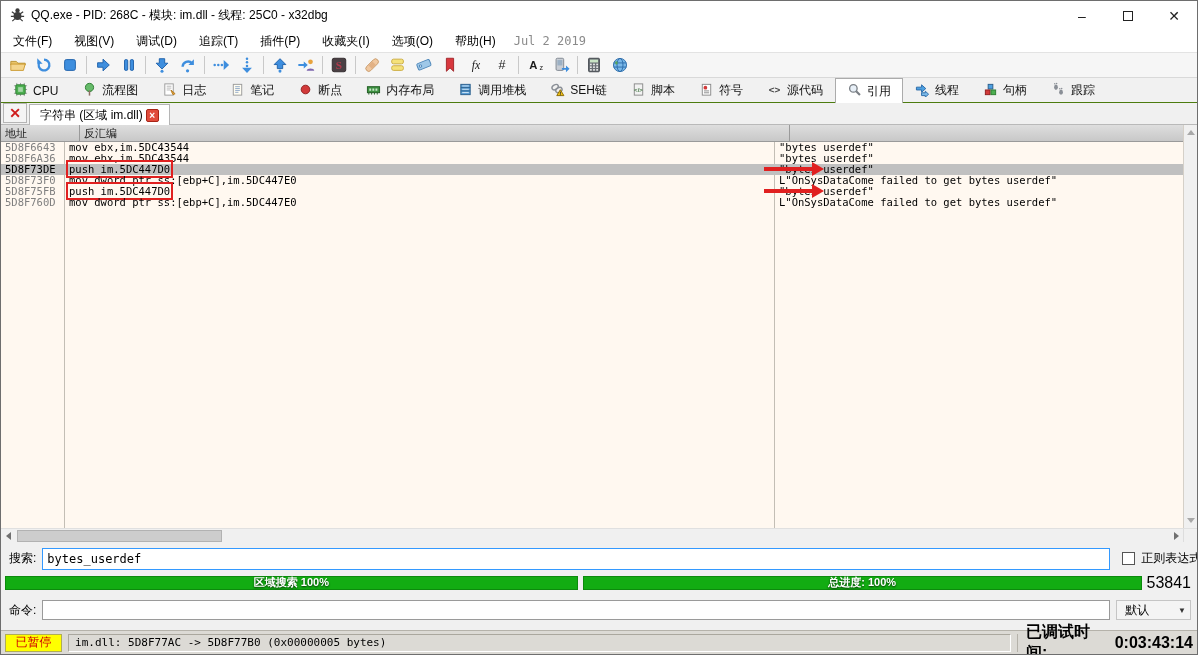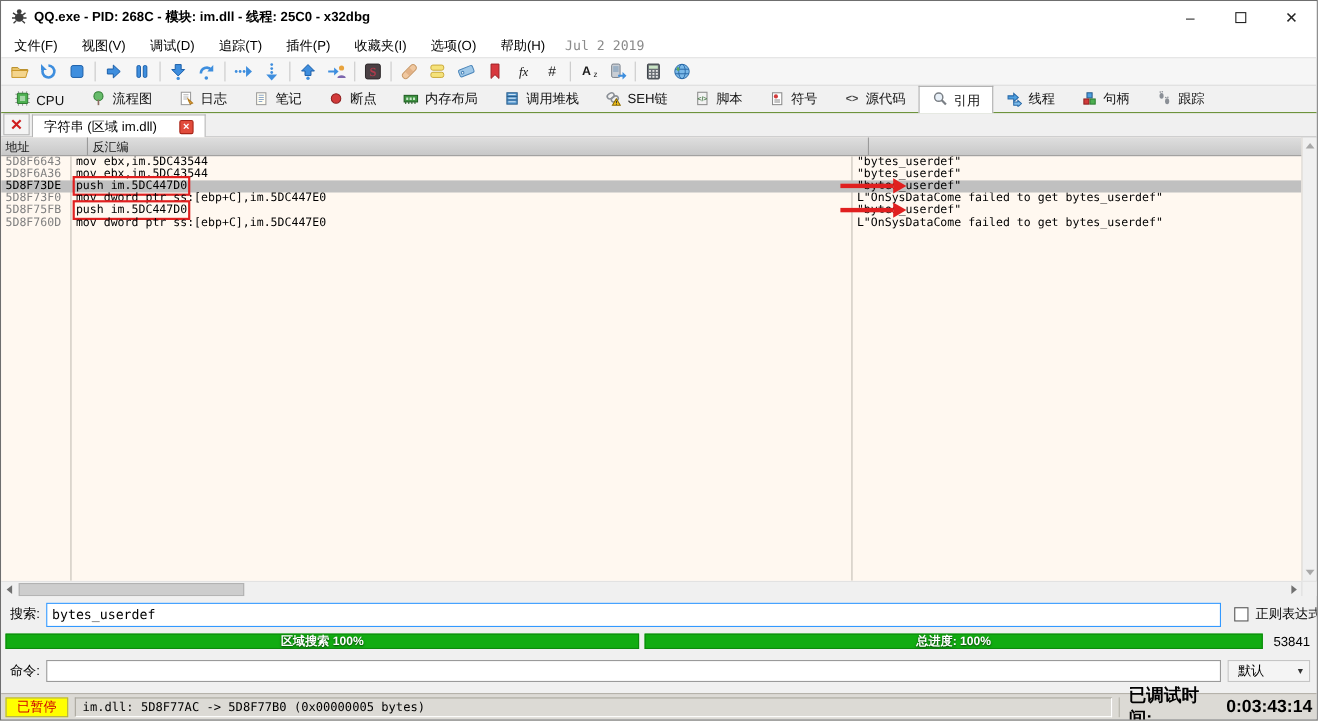--- a/index.html
+++ b/index.html
@@ -6,41 +6,41 @@
   html,body { background:#888; }
   .window {
     position:relative; width:1198px; height:655px;
     background:#F0F0F0; border:1px solid #6e6e6e;
     font-family:"Liberation Sans", sans-serif; font-size:12px; color:#000;
     display:flex; flex-direction:column; overflow:hidden;
   }
   
   .titlebar { height:29px; background:#fff; display:flex; align-items:center; flex:0 0 auto; }
   .titlebar .appicon { width:26px; text-align:center; flex:0 0 auto; padding-left:6px; }
-  .titlebar .title { flex:1 1 auto; padding-left:4px; font-size:12px;font-weight:bold; }
+  .titlebar .title { flex:1 1 auto; padding-left:4px; font-size:12px; }
   .wincontrols { display:flex; height:100%; flex:0 0 auto; }
   .wbtn { width:46px; height:100%; display:flex; align-items:center; justify-content:center; font-size:14px; color:#222; cursor:default; }
   .wbtn .sq { width:10px; height:10px; border:1px solid #222; }
   
   .menubar { height:22px; background:#fff; display:flex; align-items:center; flex:0 0 auto; }
   .menuitem { padding:2px 10px; margin-left:2px; }
   .builddate { color:#8a8a8a; font-family:"DejaVu Sans Mono",monospace; font-size:12px; margin-left:8px; }
   
   .toolbar { height:26px; background:#f6f6f6; border-top:1px solid #e3e3e3; border-bottom:1px solid #d9d9d9; display:flex; align-items:center; padding-left:4px; flex:0 0 auto; }
   .tbtn { width:26px; height:24px; display:flex; align-items:center; justify-content:center; border-radius:2px; }
   .tsep { width:1px; height:18px; background:#c9c9c9; margin:0 3px; }
   .tbtn svg { display:block; }
   
   .tabbar { height:25px; background:#f1f1f1; display:flex; align-items:flex-start; border-bottom:1px solid #4d7c0f; flex:0 0 auto; }
   .tab { height:24px; display:flex; align-items:center; gap:5px; padding:0 11px; border:1px solid transparent; border-bottom:none; font-size:12px; color:#111; }
   .tab.active { background:#fff; border-color:#ababab; margin-bottom:-1px; height:25px; }
   
   .subtabbar { height:22px; background:#f0f0f0; border-bottom:1px solid #b9b9b9; display:flex; align-items:flex-end; flex:0 0 auto; }
   .subclose { width:24px; height:20px; margin:0 2px 1px 2px; background:#f4f4f4; border:1px solid #b5b5b5; display:flex; align-items:center; justify-content:center; color:#cf1d1d; font-weight:bold; font-size:14px; }
-  .subtab { height:21px; background:#fff; border:1px solid #b5b5b5; border-bottom:none; margin-bottom:-1px; display:flex; align-items:center; gap:20px; padding:0 10px; }
+  .subtab { height:21px; background:#fff; border:1px solid #b5b5b5; border-bottom:none; margin-bottom:-1px; display:flex; align-items:center; gap:3px; padding:0 10px; }
   .subtab .xbox { width:13px; height:13px; background:#e14b3b; border:1px solid #a82417; border-radius:2px; color:#fff; font-size:10px; line-height:11px; text-align:center; font-weight:bold; }
   
   .tablewrap { flex:1 1 auto; display:flex; min-height:0; }
   .tbl { flex:1 1 auto; display:flex; flex-direction:column; background:#FFF8F0; position:relative; min-width:0; }
   .thead { height:17px; display:flex; background:linear-gradient(#dedede,#c8c8c8); border-bottom:1px solid #9a9a9a; flex:0 0 auto; font-size:11px; color:#1a1a1a; }
   .th { padding:1px 4px; border-right:1px solid #9a9a9a; overflow:hidden; white-space:nowrap; }
   .tbody { position:relative; flex:1 1 auto; font-family:"DejaVu Sans Mono",monospace; font-size:10.5px; overflow:hidden; }
   .vline { position:absolute; top:0; bottom:0; width:1px; background:#c3beb5; }
   .trow { position:relative; display:flex; height:11px; line-height:11px; white-space:nowrap; }
   .trow.sel { background:#C0C0C0; }
@@ -71,21 +71,21 @@
   .searchrow { height:33px; display:flex; align-items:center; background:#f0f0f0; padding:0 6px 0 8px; flex:0 0 auto; gap:6px; }
   .searchrow label { flex:0 0 auto; }
   .searchinput { width:1068px; height:22px; border:1px solid #3399ff; background:#fff; font-family:"DejaVu Sans Mono",monospace; font-size:12px; padding:0 4px; outline:none; flex:0 0 auto; }
   .cb { width:13px; height:13px; background:#fff; border:1px solid #555; flex:0 0 auto; margin-left:6px; }
   .cblabel { flex:0 0 auto; }
   
   .progressrow { height:15px; display:flex; align-items:center; background:#f0f0f0; padding:0 4px; gap:5px; flex:0 0 auto; }
   .pbar { height:14px; background:#12AC12; border:1px solid #0c8a0c; color:#fff; font-size:11px; font-weight:bold; display:flex; align-items:center; justify-content:center; text-shadow:0 1px 2px rgba(0,0,0,.75); }
   .pbar.left { width:576px; }
   .pbar.right { width:562px; }
-  .pcount { flex:1 1 auto; text-align:right; font-size:12px; padding-right:2px; }
+  .pcount { flex:1 1 auto; text-align:right; font-size:16px; padding-right:2px; }
   
   .cmdrow { height:40px; display:flex; align-items:center; background:#f0f0f0; padding:0 6px 0 8px; gap:6px; flex:0 0 auto; }
   .cmdinput { width:1068px; height:20px; border:1px solid #9a9a9a; background:#fff; font-family:"DejaVu Sans Mono",monospace; font-size:12px; padding:0 4px; flex:0 0 auto; }
   .combo { flex:1 1 auto; height:20px; display:flex; align-items:center; justify-content:space-between; padding:0 4px 0 8px; background:#f4f4f4; border:1px solid #c5c5c5; }
   .combo .varrow { font-size:8px; color:#333; }
   
   .statusbar { height:24px; background:#dcdad5; border-top:1px solid #b5b2aa; display:flex; align-items:center; padding:0 4px; gap:6px; flex:0 0 auto; }
   .statebadge { width:58px; height:18px; background:#FFFF00; border:1px solid #b0ad55; color:#d00000; display:flex; align-items:center; justify-content:center; font-size:12px; }
   .statusmsg { width:958px; height:18px; border:1px solid #aaa79e; border-right-color:#fff; border-bottom-color:#fff; background:#dcdad5; font-family:"DejaVu Sans Mono",monospace; font-size:11px; display:flex; align-items:center; padding:0 6px; overflow:hidden; white-space:nowrap; }
   .statusright { flex:1 1 auto; display:flex; align-items:center; justify-content:flex-end; gap:6px; font-weight:bold; font-size:16px; border-left:1px solid #b5b2aa; height:18px; padding-left:8px; }

